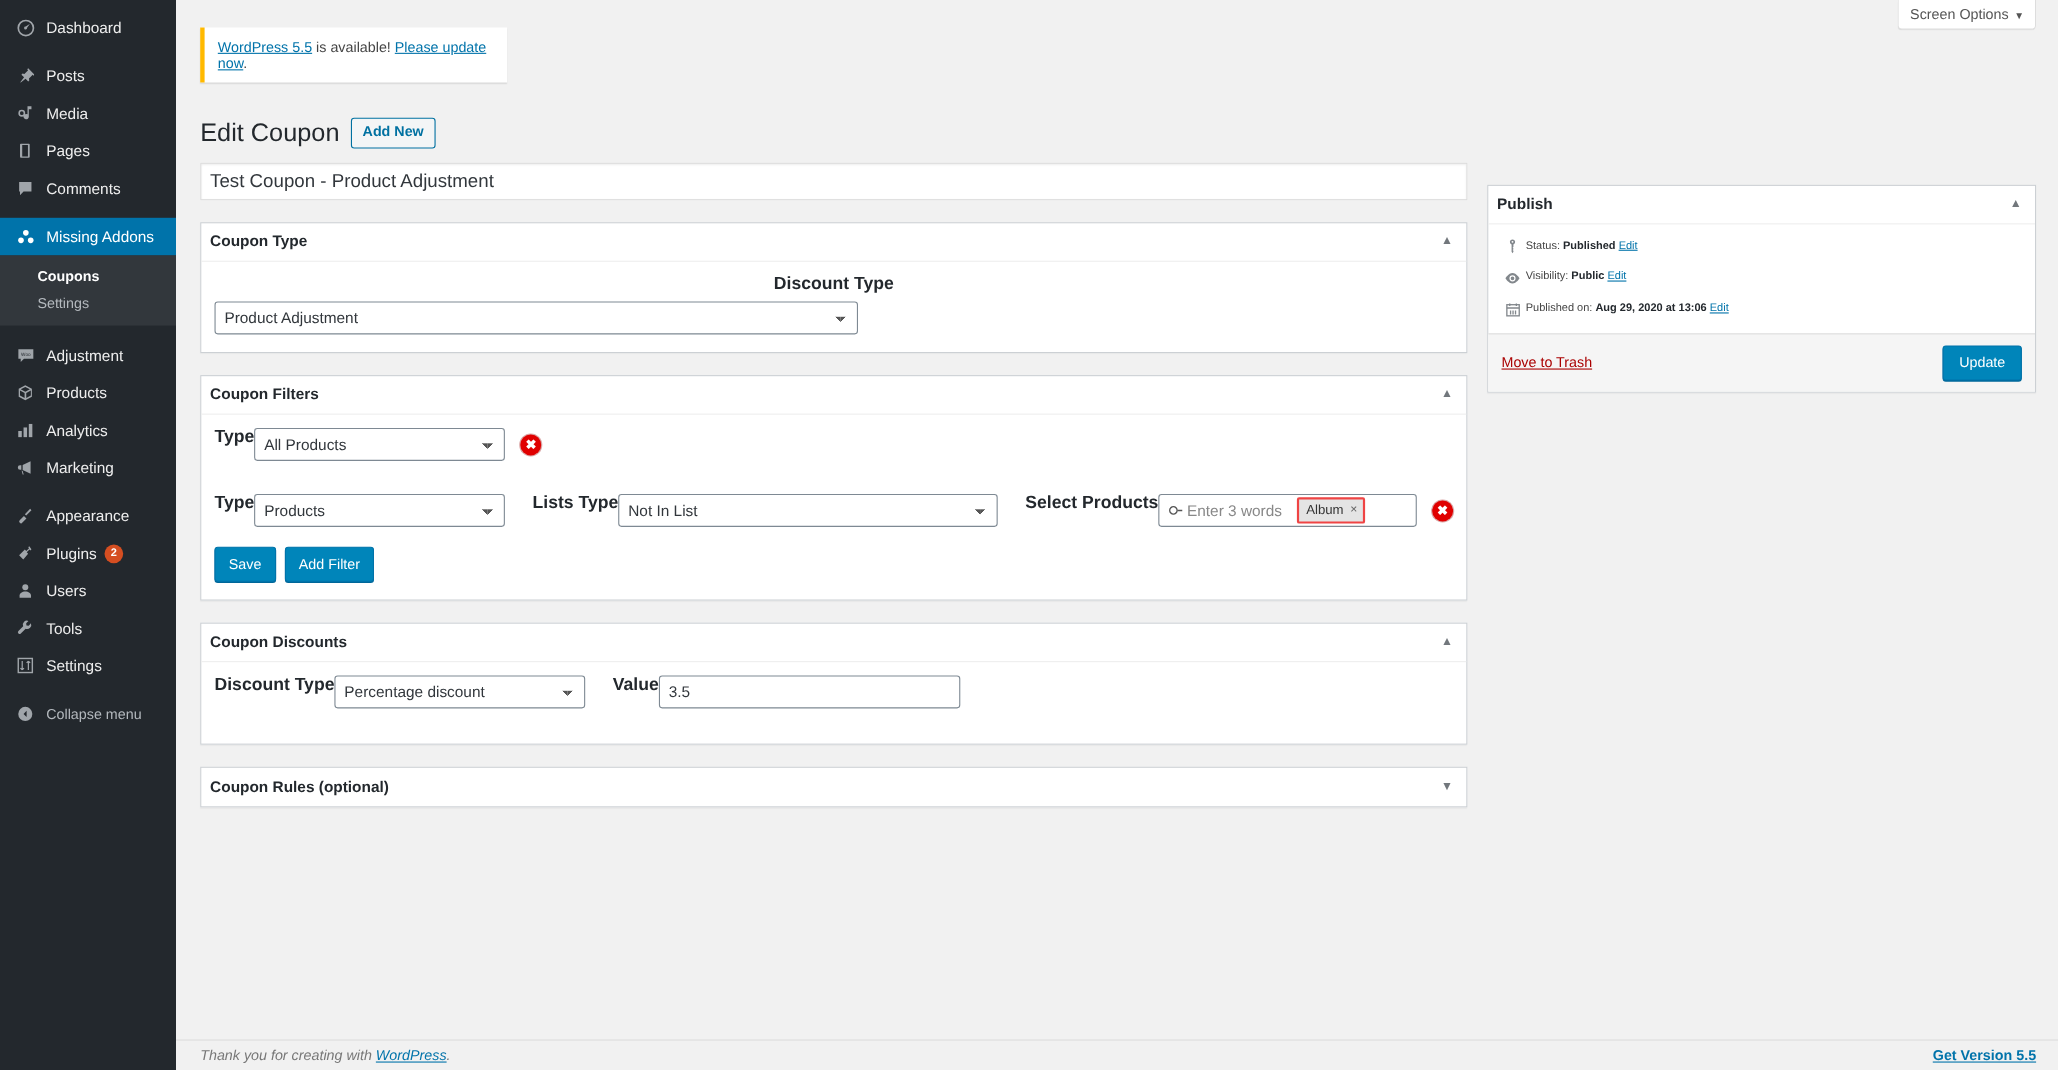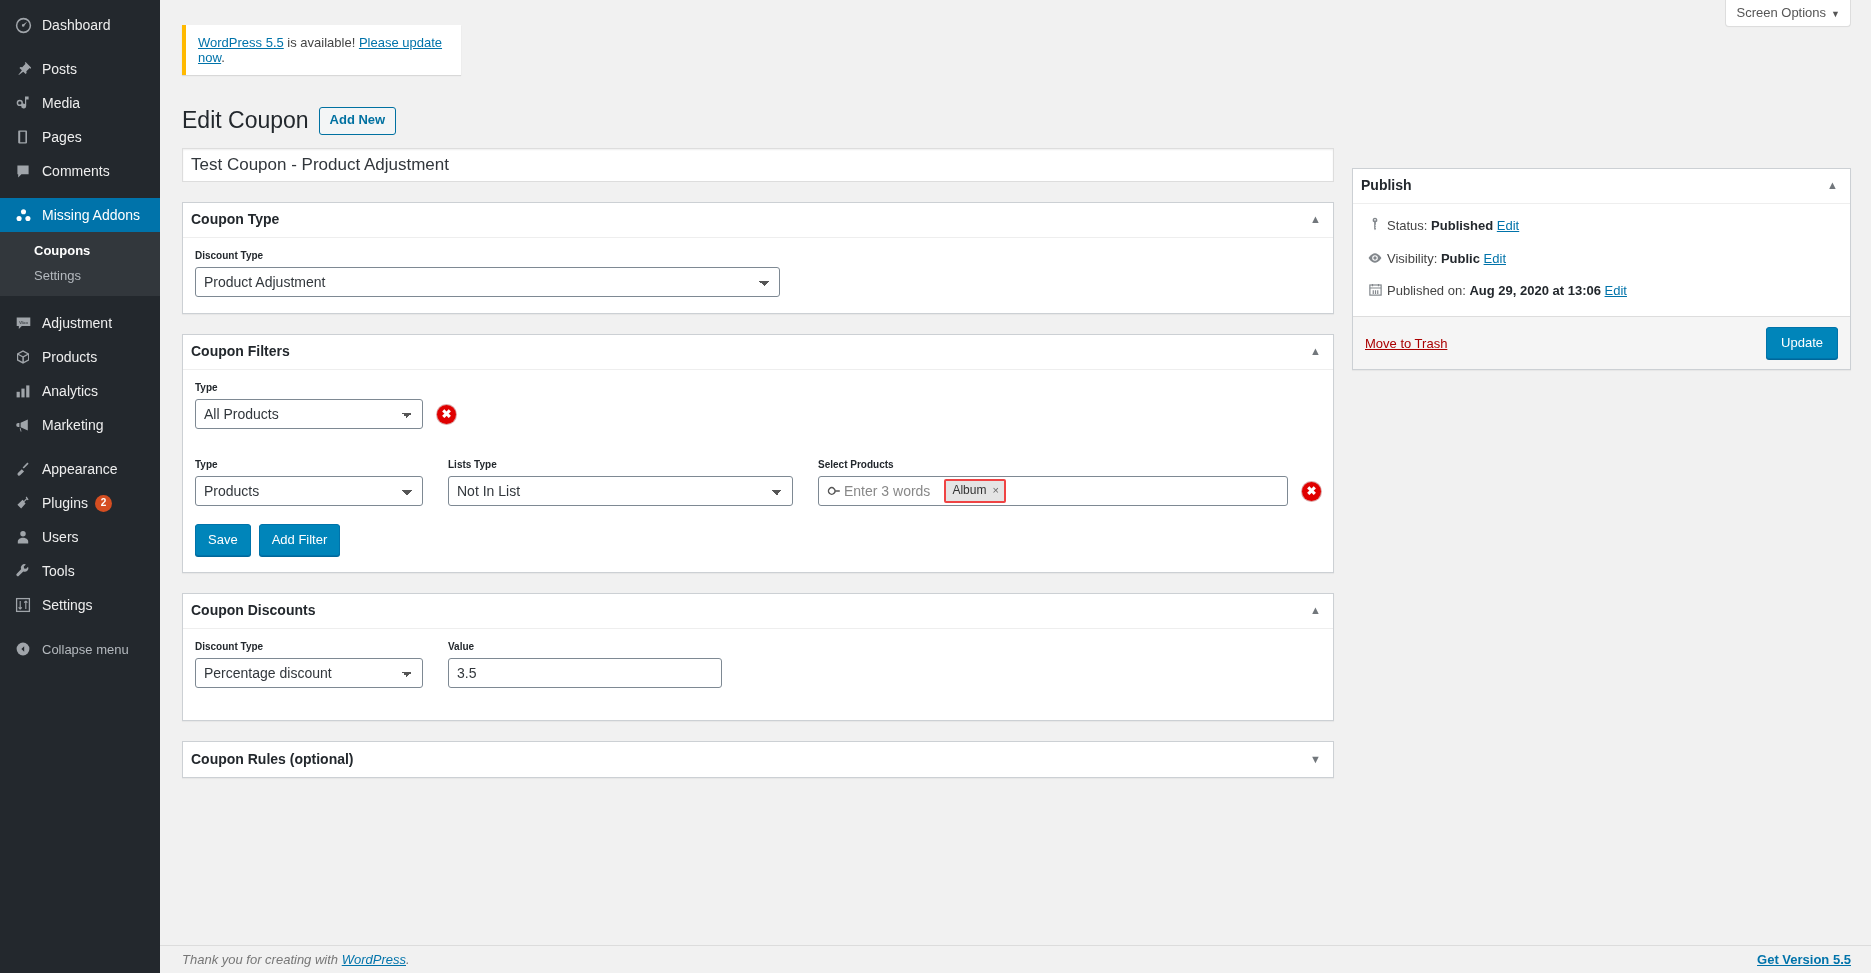--- a/index.html
+++ b/index.html
@@ -195,24 +195,25 @@
     color: #72777c;
     font-size: 11px;
     cursor: pointer;
     padding: 0 4px;
     line-height: 1;
   }
   .inside { padding: 12px 12px 16px 12px; }
 
   .field-label {
     display: block;
-    font-size: 10px;
+    font-size: 16px;
     font-weight: bold;
     color: #23282d;
     margin-bottom: 6px;
+    text-align: center;
   }
   select.wp-select, input.wp-text {
     height: 30px;
     border: 1px solid #7e8993;
     border-radius: 3px;
     background: #fff;
     color: #32373c;
     font-size: 14px;
     padding: 0 8px;
     font-family: "Liberation Sans", sans-serif;
@@ -227,21 +228,21 @@
       linear-gradient(45deg, transparent 50%, #555 50%),
       linear-gradient(135deg, #555 50%, transparent 50%);
     background-position:
       calc(100% - 15px) 13px,
       calc(100% - 10px) 13px;
     background-size: 5px 5px, 5px 5px;
     background-repeat: no-repeat;
     cursor: pointer;
   }
   .row { display: flex; align-items: flex-end; }
-  .fieldgroup { display: flex; flex-direction: column; }
+  .fieldgroup { display: flex; flex-direction: row; }
 
   .remove-btn {
     width: 19px; height: 19px;
     border-radius: 50%;
     background: #e00000;
     color: #fff;
     display: flex;
     align-items: center;
     justify-content: center;
     font-size: 12px;
@@ -301,21 +302,21 @@
     box-shadow: 0 1px 0 #006799;
   }
   .btn-row { display: flex; gap: 8px; margin-top: 18px; }
 
   
   .publish-box .inside { padding: 0; }
   .misc-pub {
     display: flex;
     align-items: flex-start;
     padding: 6px 12px 6px 12px;
-    font-size: 13px;
+    font-size: 10px;
     color: #444;
     line-height: 1.6;
   }
   .misc-pub:first-child { padding-top: 12px; }
   .misc-ico {
     width: 20px;
     flex: 0 0 20px;
     color: #82878c;
     display: flex;
     justify-content: center;

